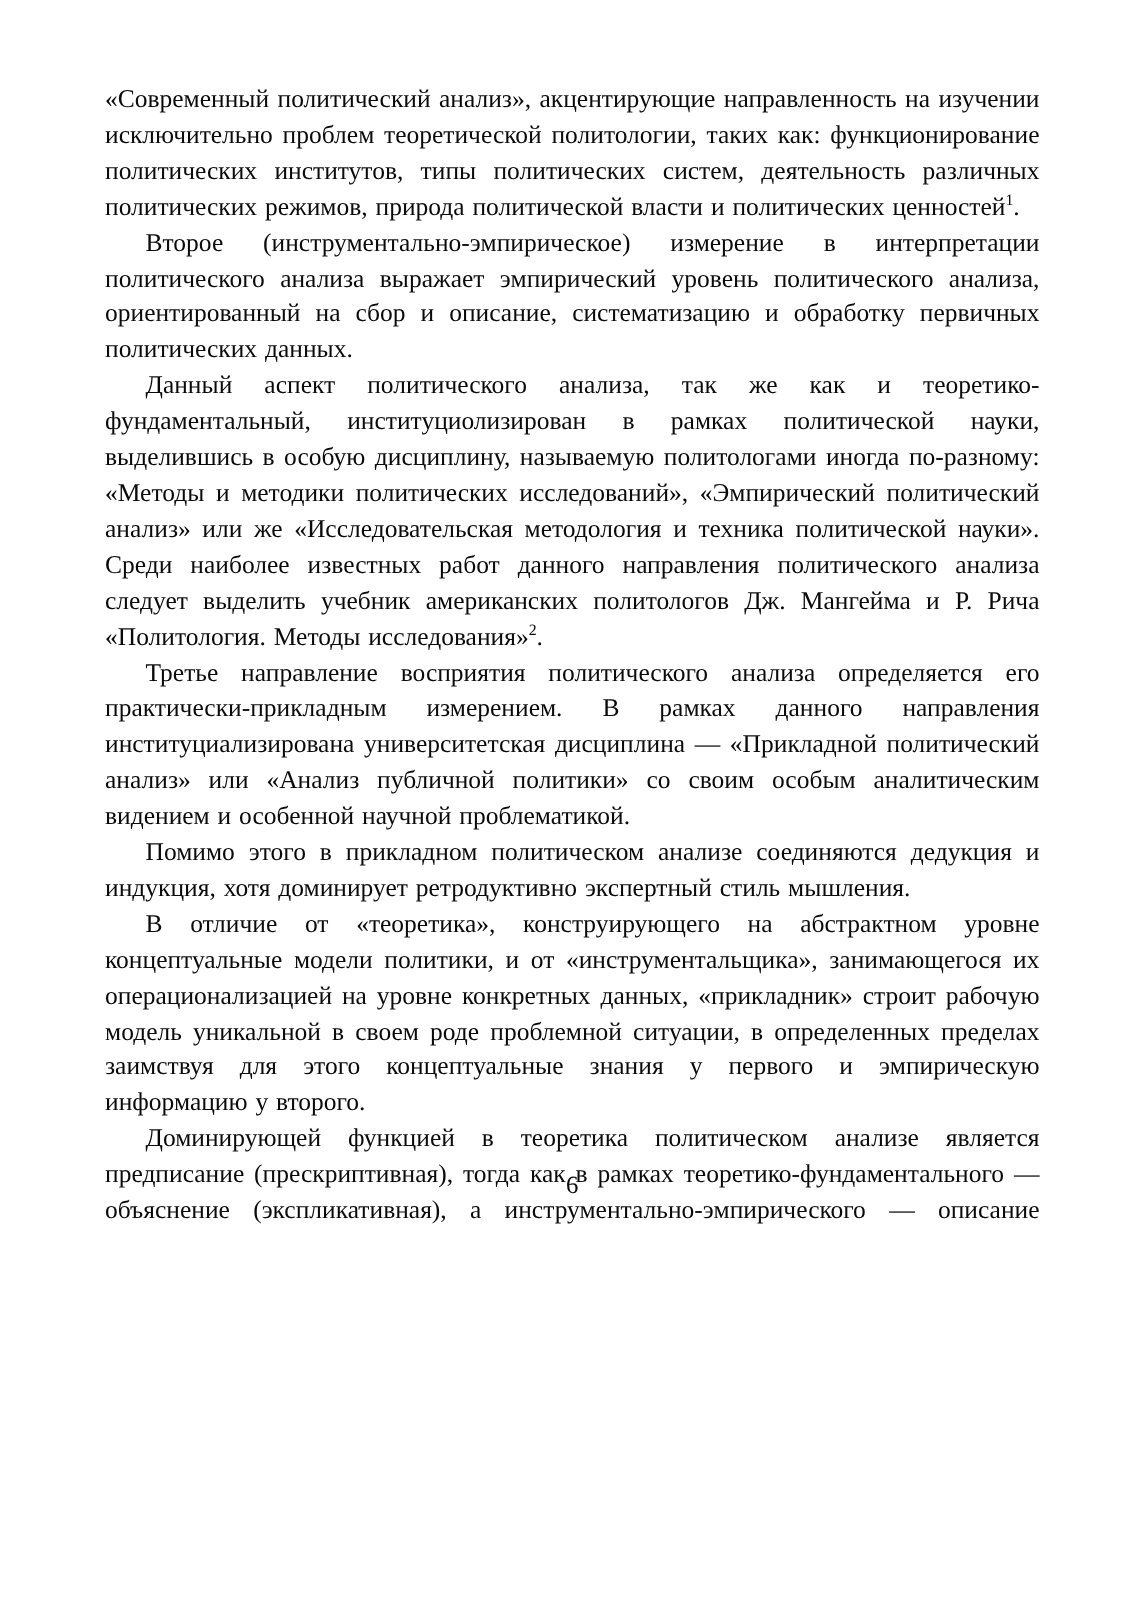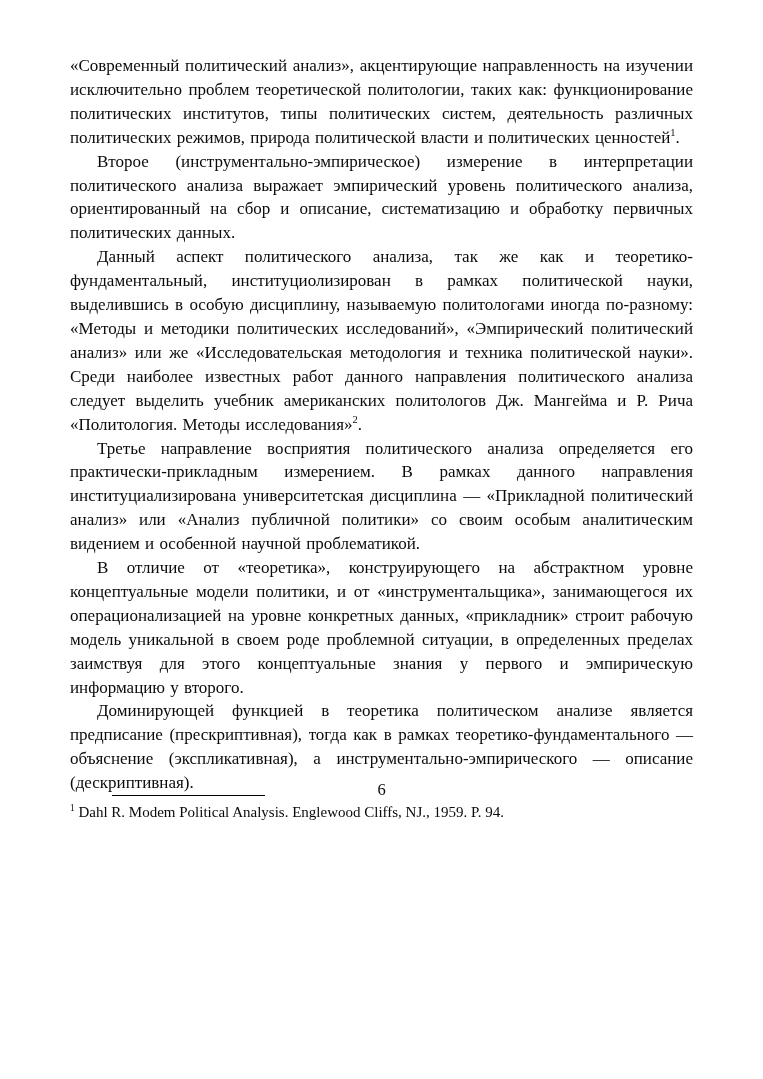--- a/index.html
+++ b/index.html
@@ -68,20 +68,21 @@
 </head>
 <body>
 
 <div class="page">
 
   <div class="body-text">
     <p class="para no-indent"><span>«Современный политический анализ», акцентирующие направленность на изучении исключительно проблем теоретической политологии, таких как: функционирование политических институтов, типы политических систем, деятельность различных политических режимов, природа политической власти и политических ценностей</span><sup>1</sup><span>.</span></p>
     <p class="para"><span>Второе (инструментально-эмпирическое) измерение в интерпретации политического анализа выражает эмпирический уровень политического анализа, ориентированный на сбор и описание, систематизацию и обработку первичных политических данных.</span><sup></sup><span></span></p>
     <p class="para"><span>Данный аспект политического анализа, так же как и теоретико-фундаментальный, институциолизирован в рамках политической науки, выделившись в особую дисциплину, называемую политологами иногда по-разному: «Методы и методики политических исследований», «Эмпирический политический анализ» или же «Исследовательская методология и техника политической науки». Среди наиболее известных работ данного направления политического анализа следует выделить учебник американских политологов Дж. Мангейма и Р. Рича «Политология. Методы исследования»</span><sup>2</sup><span>.</span></p>
     <p class="para"><span>Третье направление восприятия политического анализа определяется его практически-прикладным измерением. В рамках данного направления институциализирована университетская дисциплина — «Прикладной политический анализ» или «Анализ публичной политики» со своим особым аналитическим видением и особенной научной проблематикой.</span><sup></sup><span></span></p>
+    <p class="para"><span>Помимо этого в прикладном политическом анализе соединяются дедукция и индукция, хотя доминирует ретродуктивно экспертный стиль мышления.</span><sup></sup><span></span></p>
     <p class="para"><span>В отличие от «теоретика», конструирующего на абстрактном уровне концептуальные модели политики, и от «инструментальщика», занимающегося их операционализацией на уровне конкретных данных, «прикладник» строит рабочую модель уникальной в своем роде проблемной ситуации, в определенных пределах заимствуя для этого концептуальные знания у первого и эмпирическую информацию у второго.</span><sup></sup><span></span></p>
     <p class="para"><span>Доминирующей функцией в теоретика политическом анализе является предписание (прескриптивная), тогда как в рамках теоретико-фундаментального — объяснение (экспликативная), а инструментально-эмпирического — описание (дескриптивная).</span><sup></sup><span></span></p>
   </div>
 
   <div class="footnotes">
     <hr class="footnote-rule">
     <p class="footnote"><sup>1</sup><span> Dahl R. Modem Political Analysis. Englewood Cliffs, NJ., 1959. P. 94.</span></p>
   </div>
 
   <div class="page-number">6</div>

